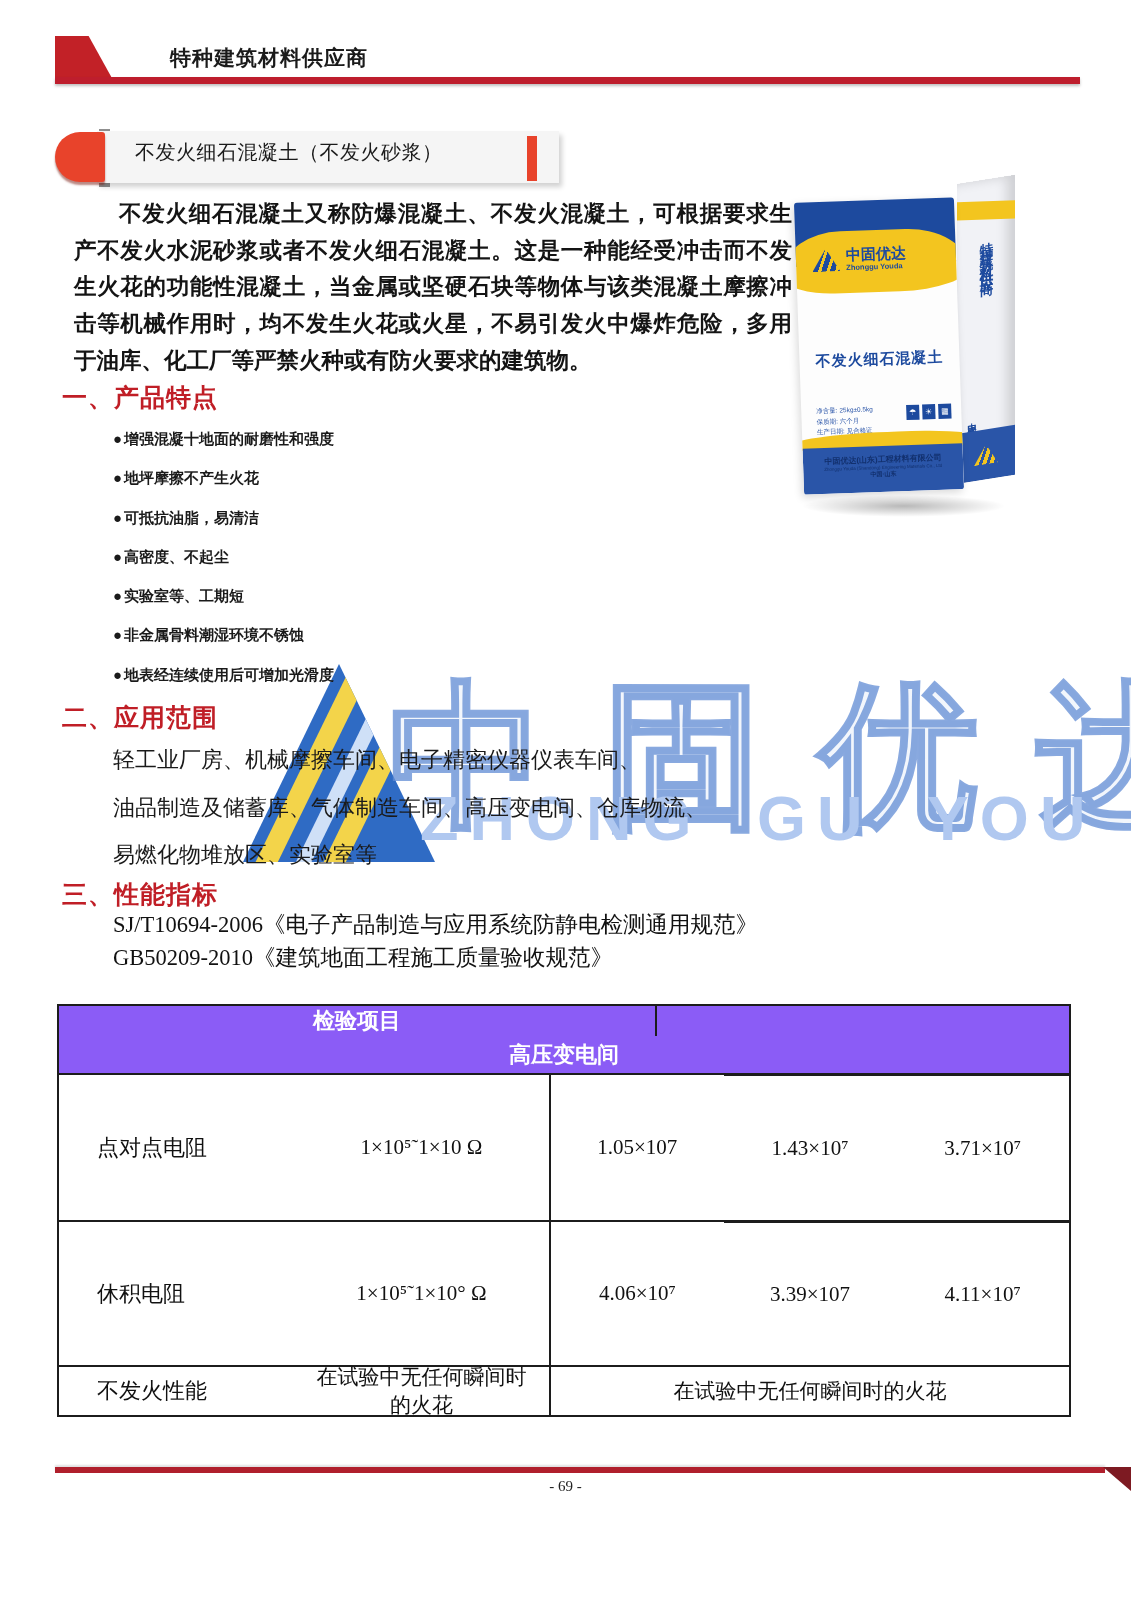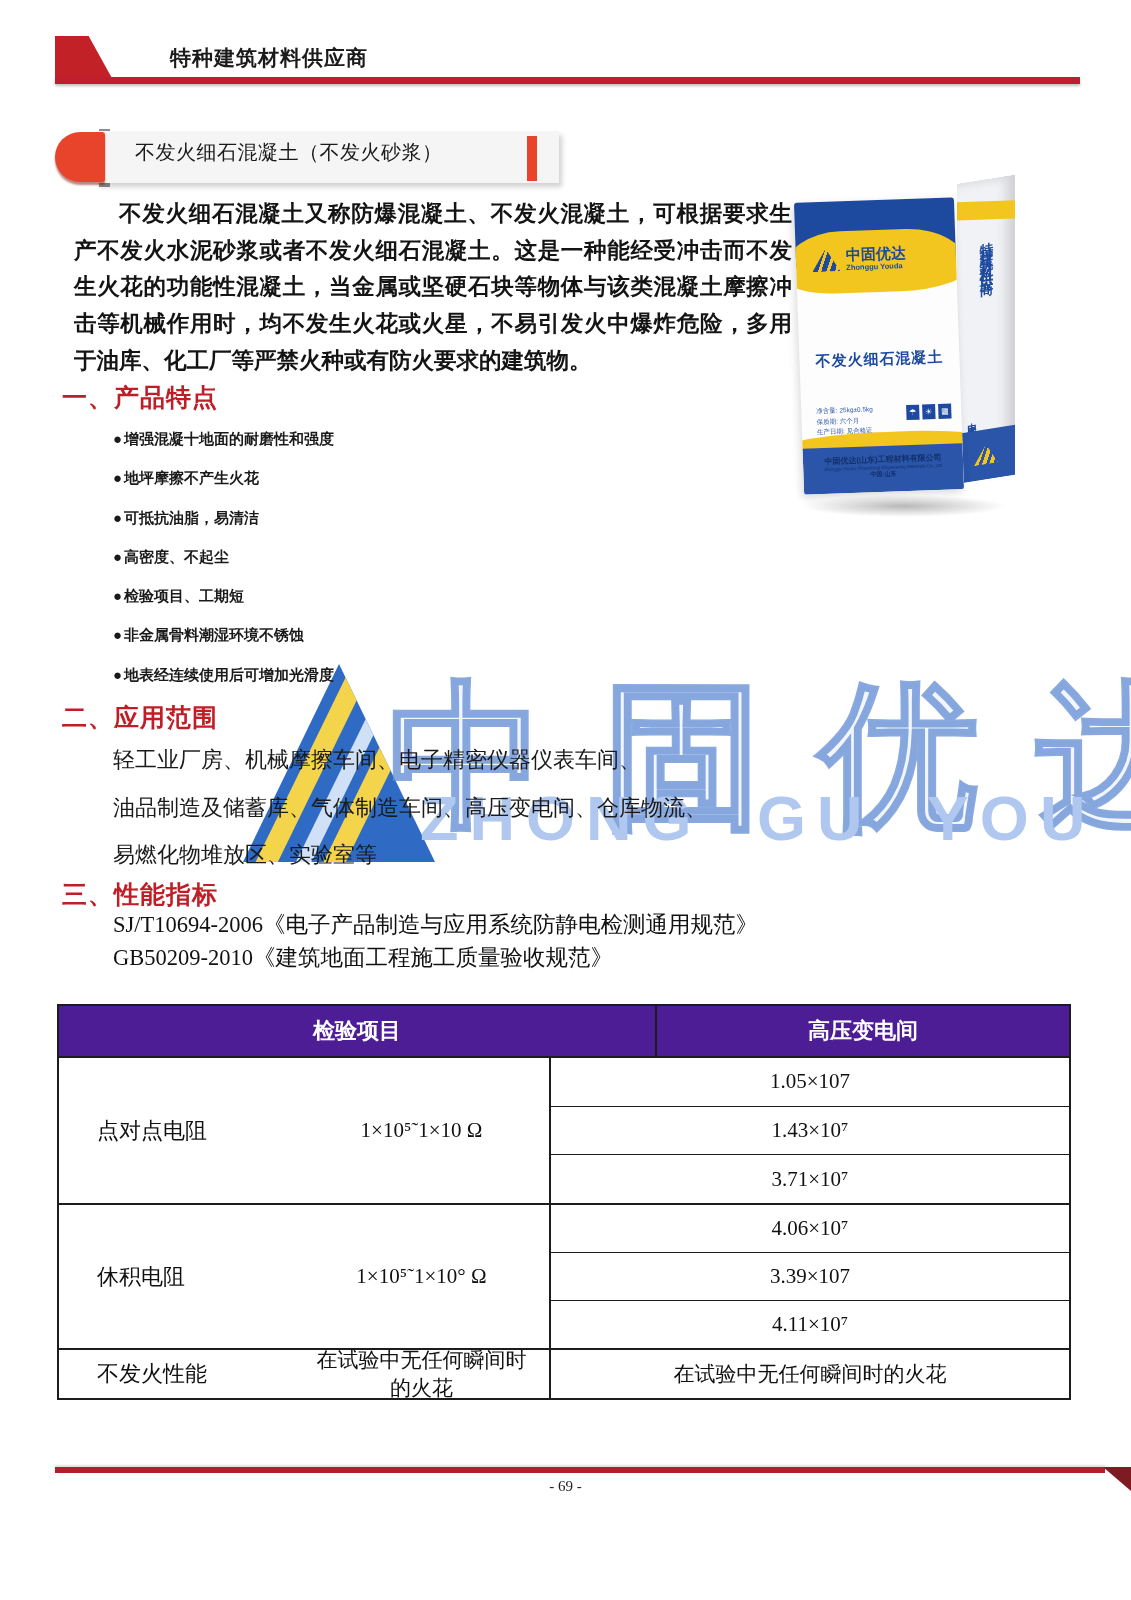--- a/index.html
+++ b/index.html
@@ -48,31 +48,31 @@
   
   .apps { position:absolute; left:113px; top:736px; font-size:22px; font-weight:400; }
   .apps .a-line { height:47.5px; line-height:47.5px; white-space:nowrap; }
   
   .standards { position:absolute; left:113px; top:908px; font-size:22.5px;
     font-family:"Liberation Serif","DejaVu Serif",serif; color:#111; }
   .standards .std-line { height:33px; line-height:33px; white-space:nowrap; }
   
   .tbl { position:absolute; left:57px; top:1004px; width:1014px;
     border:2px solid #1c1c1c; font-family:"Liberation Serif","DejaVu Serif",serif; color:#111; background:#fff; }
-  .tbl-head { display:flex; height:52px; background:#4c1d95; border-bottom:2.5px solid #1c1c1c; }
+  .tbl-head { display:flex; height:69px; background:#8b5cf6; border-bottom:2.5px solid #1c1c1c;flex-direction:column; }
   .th { display:flex; align-items:center; justify-content:center; color:#ffffff;
     font-size:22px; font-weight:bold; font-family:"Liberation Sans","DejaVu Sans",sans-serif; }
   .th-left { width:598px; border-right:2px solid #1c1c1c; }
   .th-right { flex:1; }
   .grp { display:flex; }
   .grp + .grp { border-top:2px solid #1c1c1c; }
   .grp-left { width:492px; border-right:2px solid #1c1c1c; display:flex; align-items:center; }
   .grp-item { padding-left:38px; width:255px; font-size:22px; }
   .grp-spec { flex:1; text-align:center; font-size:21px; padding-right:20px;font-family:Liberation Serif, serif; }
-  .grp-right { flex:1; display:flex; flex-direction:column; }
+  .grp-right { flex:1; display:flex; }
   .res { flex:1; display:flex; align-items:center; justify-content:center; font-size:21px; }
   .res + .res { border-top:1.5px solid #1c1c1c; }
   .g-tall { height:145px; }
   .g-short { height:50px; }
   
   .footer-rule { position:absolute; left:55px; top:1467px; width:1050px; height:6px;
     background:#b01f2c; box-shadow:0 -2px 2px rgba(0,0,0,0.12); }
   .footer-tri { position:absolute; left:1103px; top:1467px; width:28px; height:24px;
     background:#7d1a22; clip-path:polygon(0 0,100% 0,100% 100%); }
   .page-num { position:absolute; left:0; right:0; top:1478px; text-align:center;
@@ -143,21 +143,21 @@
     <div class="title-endbar"></div>
 
     <p class="intro">不发火细石混凝土又称防爆混凝土、不发火混凝土，可根据要求生产不发火水泥砂浆或者不发火细石混凝土。这是一种能经受冲击而不发生火花的功能性混凝土，当金属或坚硬石块等物体与该类混凝土摩擦冲击等机械作用时，均不发生火花或火星，不易引发火中爆炸危险，多用于油库、化工厂等严禁火种或有防火要求的建筑物。</p>
 
     <div class="sec-head" style="top:381px;">一、产品特点</div>
     <div class="features">
       <div class="f-item"><span class="bullet">●</span><span>增强混凝十地面的耐磨性和强度</span></div>
       <div class="f-item"><span class="bullet">●</span><span>地坪摩擦不产生火花</span></div>
       <div class="f-item"><span class="bullet">●</span><span>可抵抗油脂，易清洁</span></div>
       <div class="f-item"><span class="bullet">●</span><span>高密度、不起尘</span></div>
-      <div class="f-item"><span class="bullet">●</span><span>检验项目、工期短</span></div>
+      <div class="f-item"><span class="bullet">●</span><span>实验室等、工期短</span></div>
       <div class="f-item"><span class="bullet">●</span><span>非金属骨料潮湿环境不锈蚀</span></div>
       <div class="f-item"><span class="bullet">●</span><span>地表经连续使用后可增加光滑度</span></div>
     </div>
 
     <div class="sec-head" style="top:701px;">二、应用范围</div>
     <div class="apps">
       <div class="a-line">轻工业厂房、机械摩擦车间、电子精密仪器仪表车间、</div>
       <div class="a-line">油品制造及储蓄库、气体制造车间、高压变电间、仓库物流、</div>
       <div class="a-line">易燃化物堆放区、实验室等</div>
     </div>

